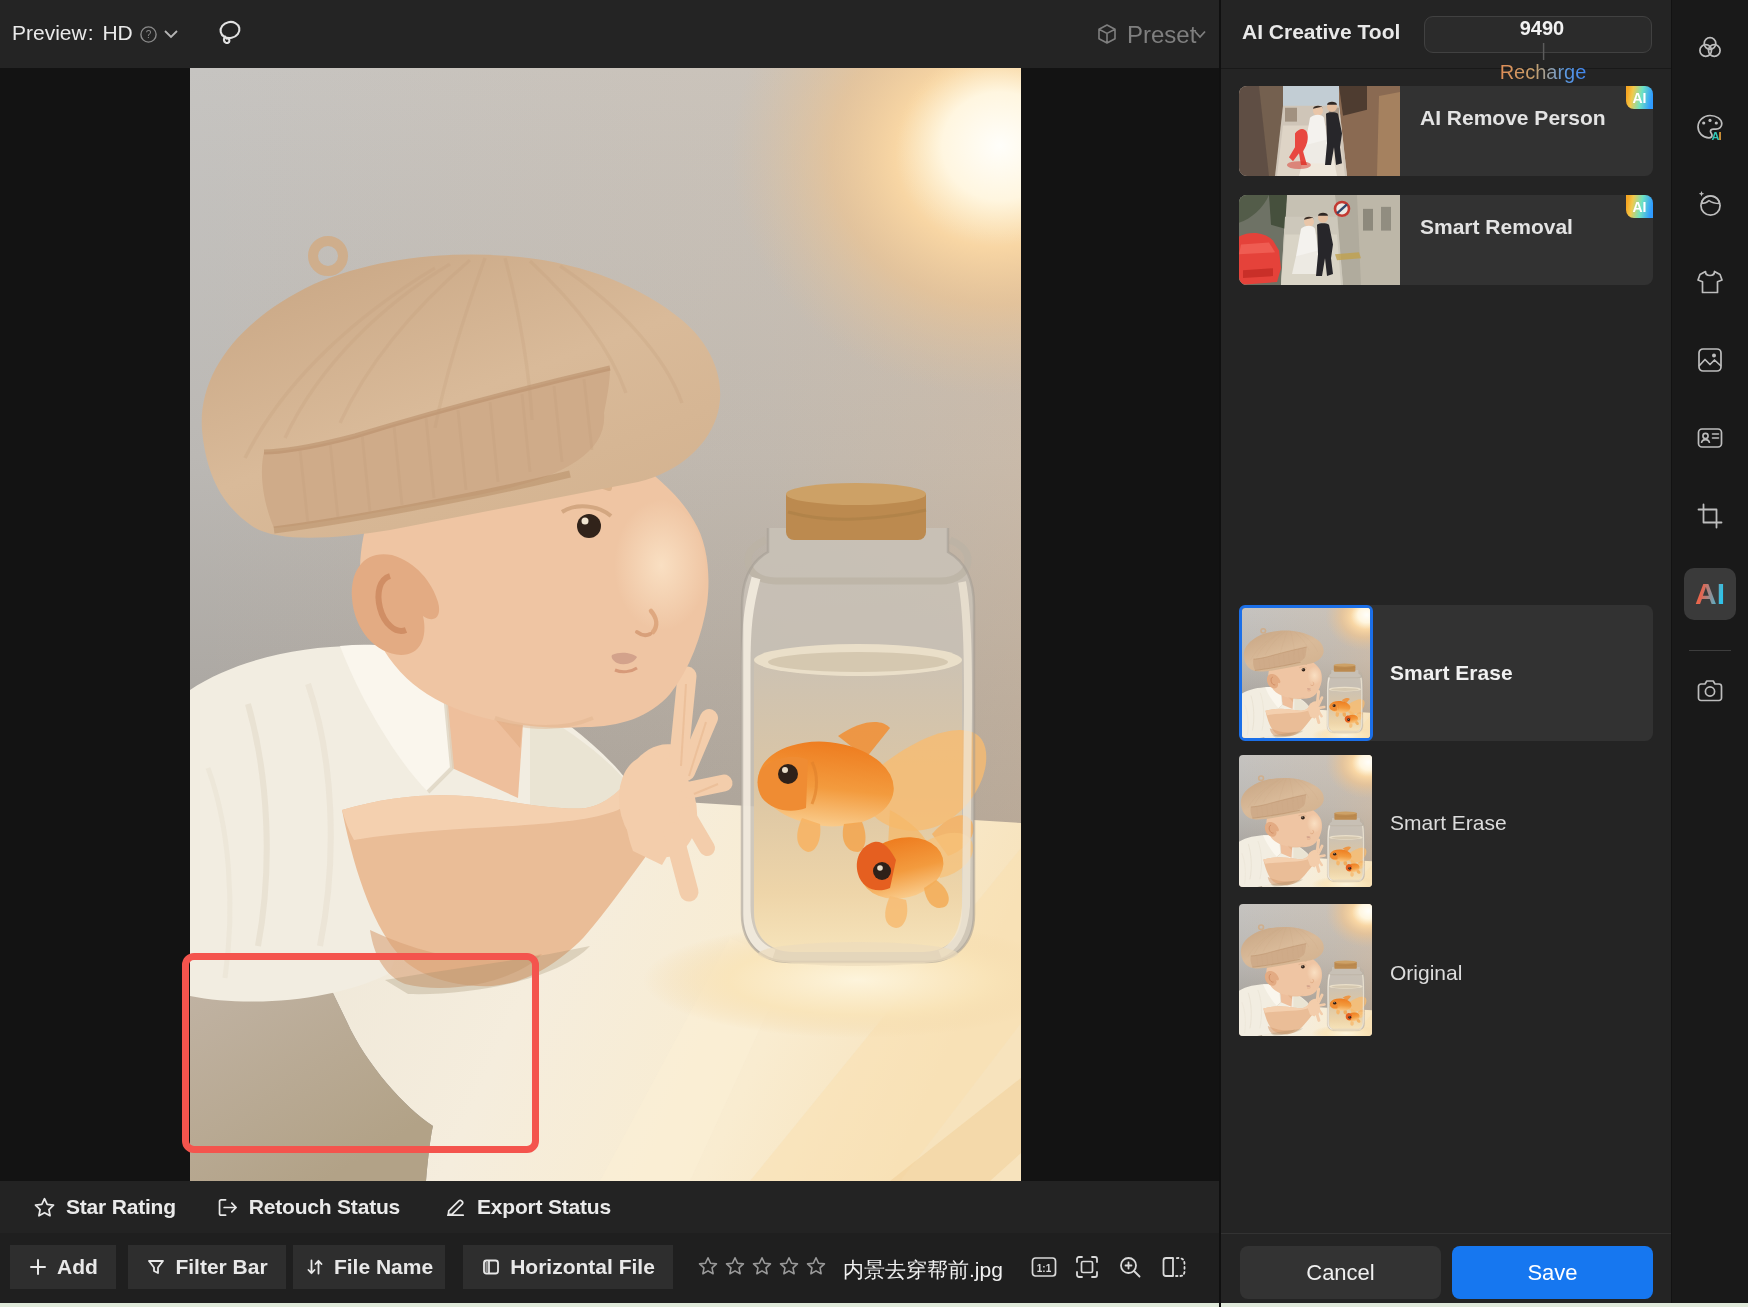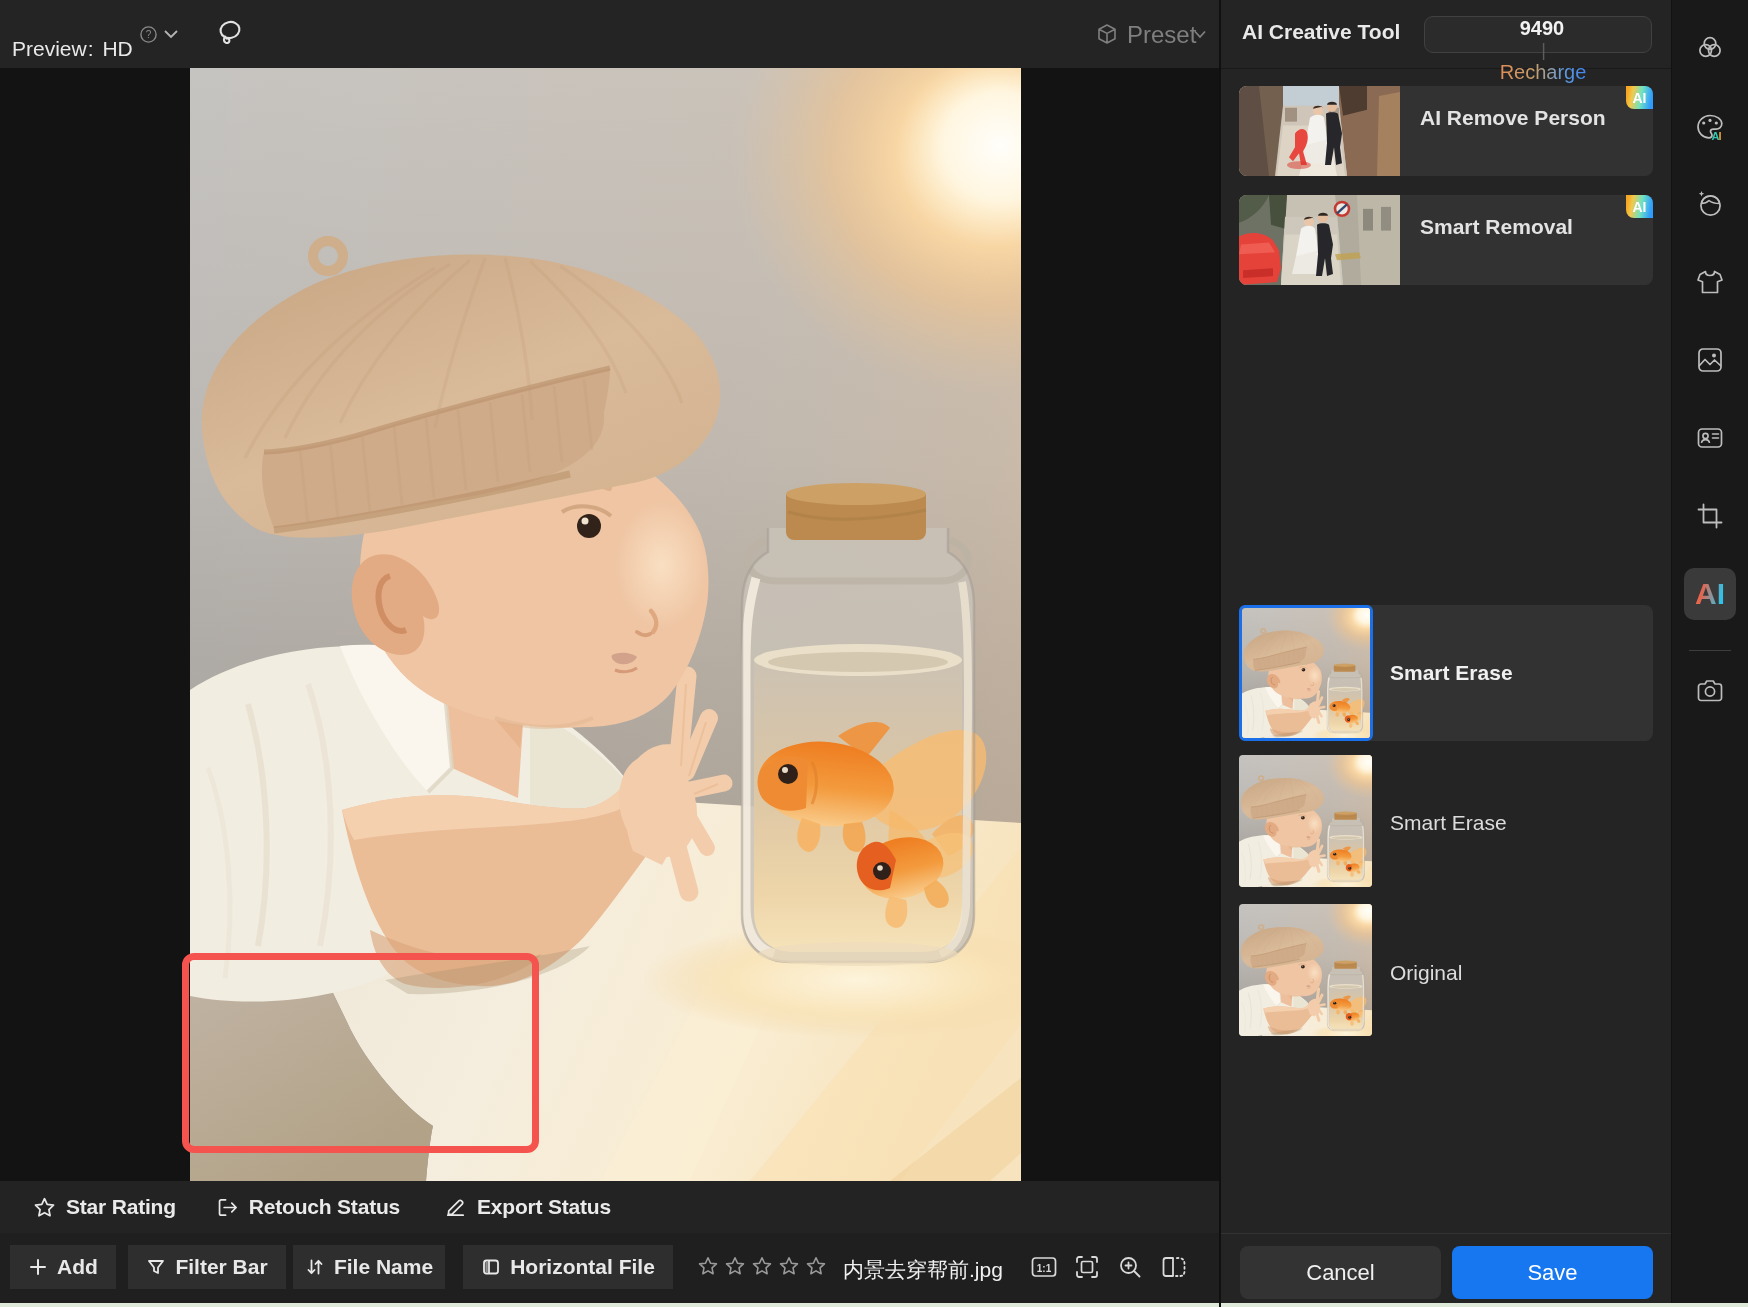--- a/index.html
+++ b/index.html
@@ -3,21 +3,21 @@
 <meta charset="utf-8">
 <style>
   * { margin:0; padding:0; box-sizing:border-box; }
   html,body { width:1748px; height:1307px; overflow:hidden; background:#121212;
     font-family:"Liberation Sans", sans-serif; }
   .abs { position:absolute; }
   #stage { position:relative; width:1748px; height:1307px; }
 
   
   #topbar { left:0; top:0; width:1221px; height:68px; background:#242424; color:#ededed; }
-  #topbar .lbl { font-size:21px;margin-top:16px; }
+  #topbar .lbl { font-size:21px; }
 
   
   #canvas { left:0; top:68px; width:1221px; height:1113px; background:#131313; }
   #photo { left:190px; top:68px; width:831px; height:1113px; }
   #redrect { left:182px; top:953px; width:357px; height:200px; border:7px solid #f4544d; border-radius:12px; }
 
   
   #statusrow { left:0; top:1181px; width:1221px; height:52px; background:#232323;
       color:#eaeaea; font-size:21px; font-weight:700; display:flex; align-items:center; }
   #statusrow .item { display:flex; align-items:center; gap:10px; } #statusrow span{letter-spacing:-0.2px;}

